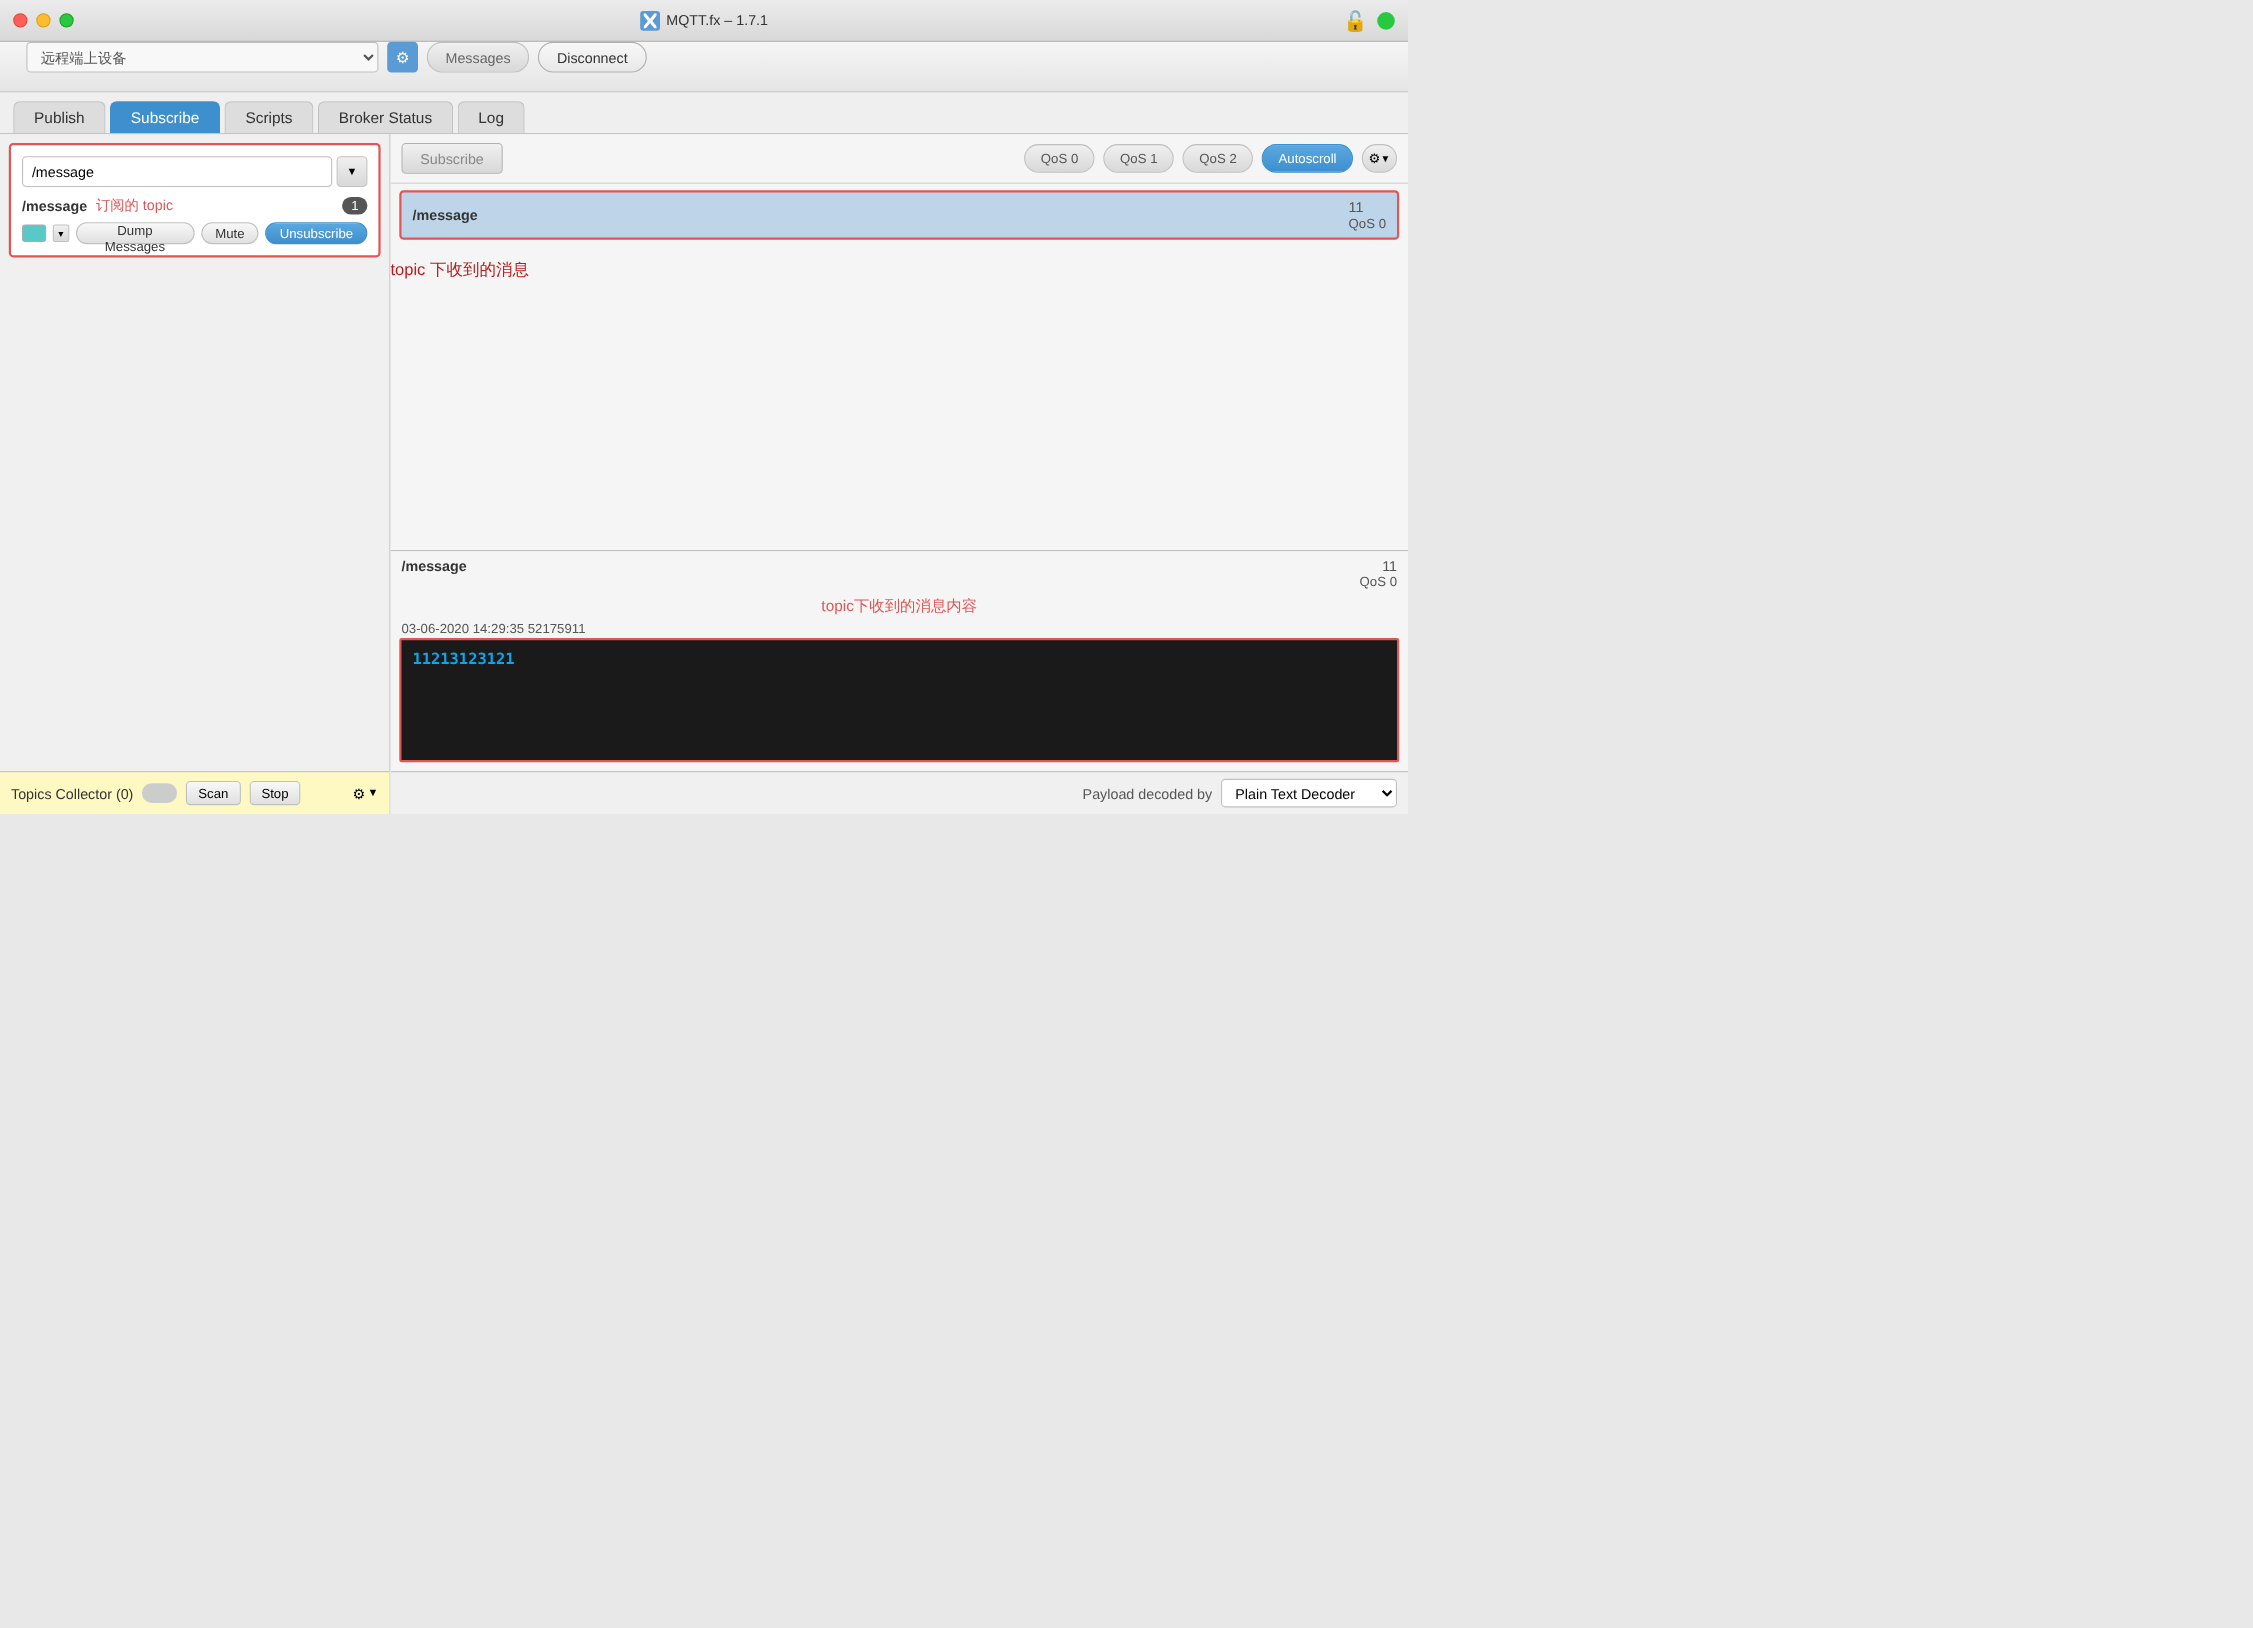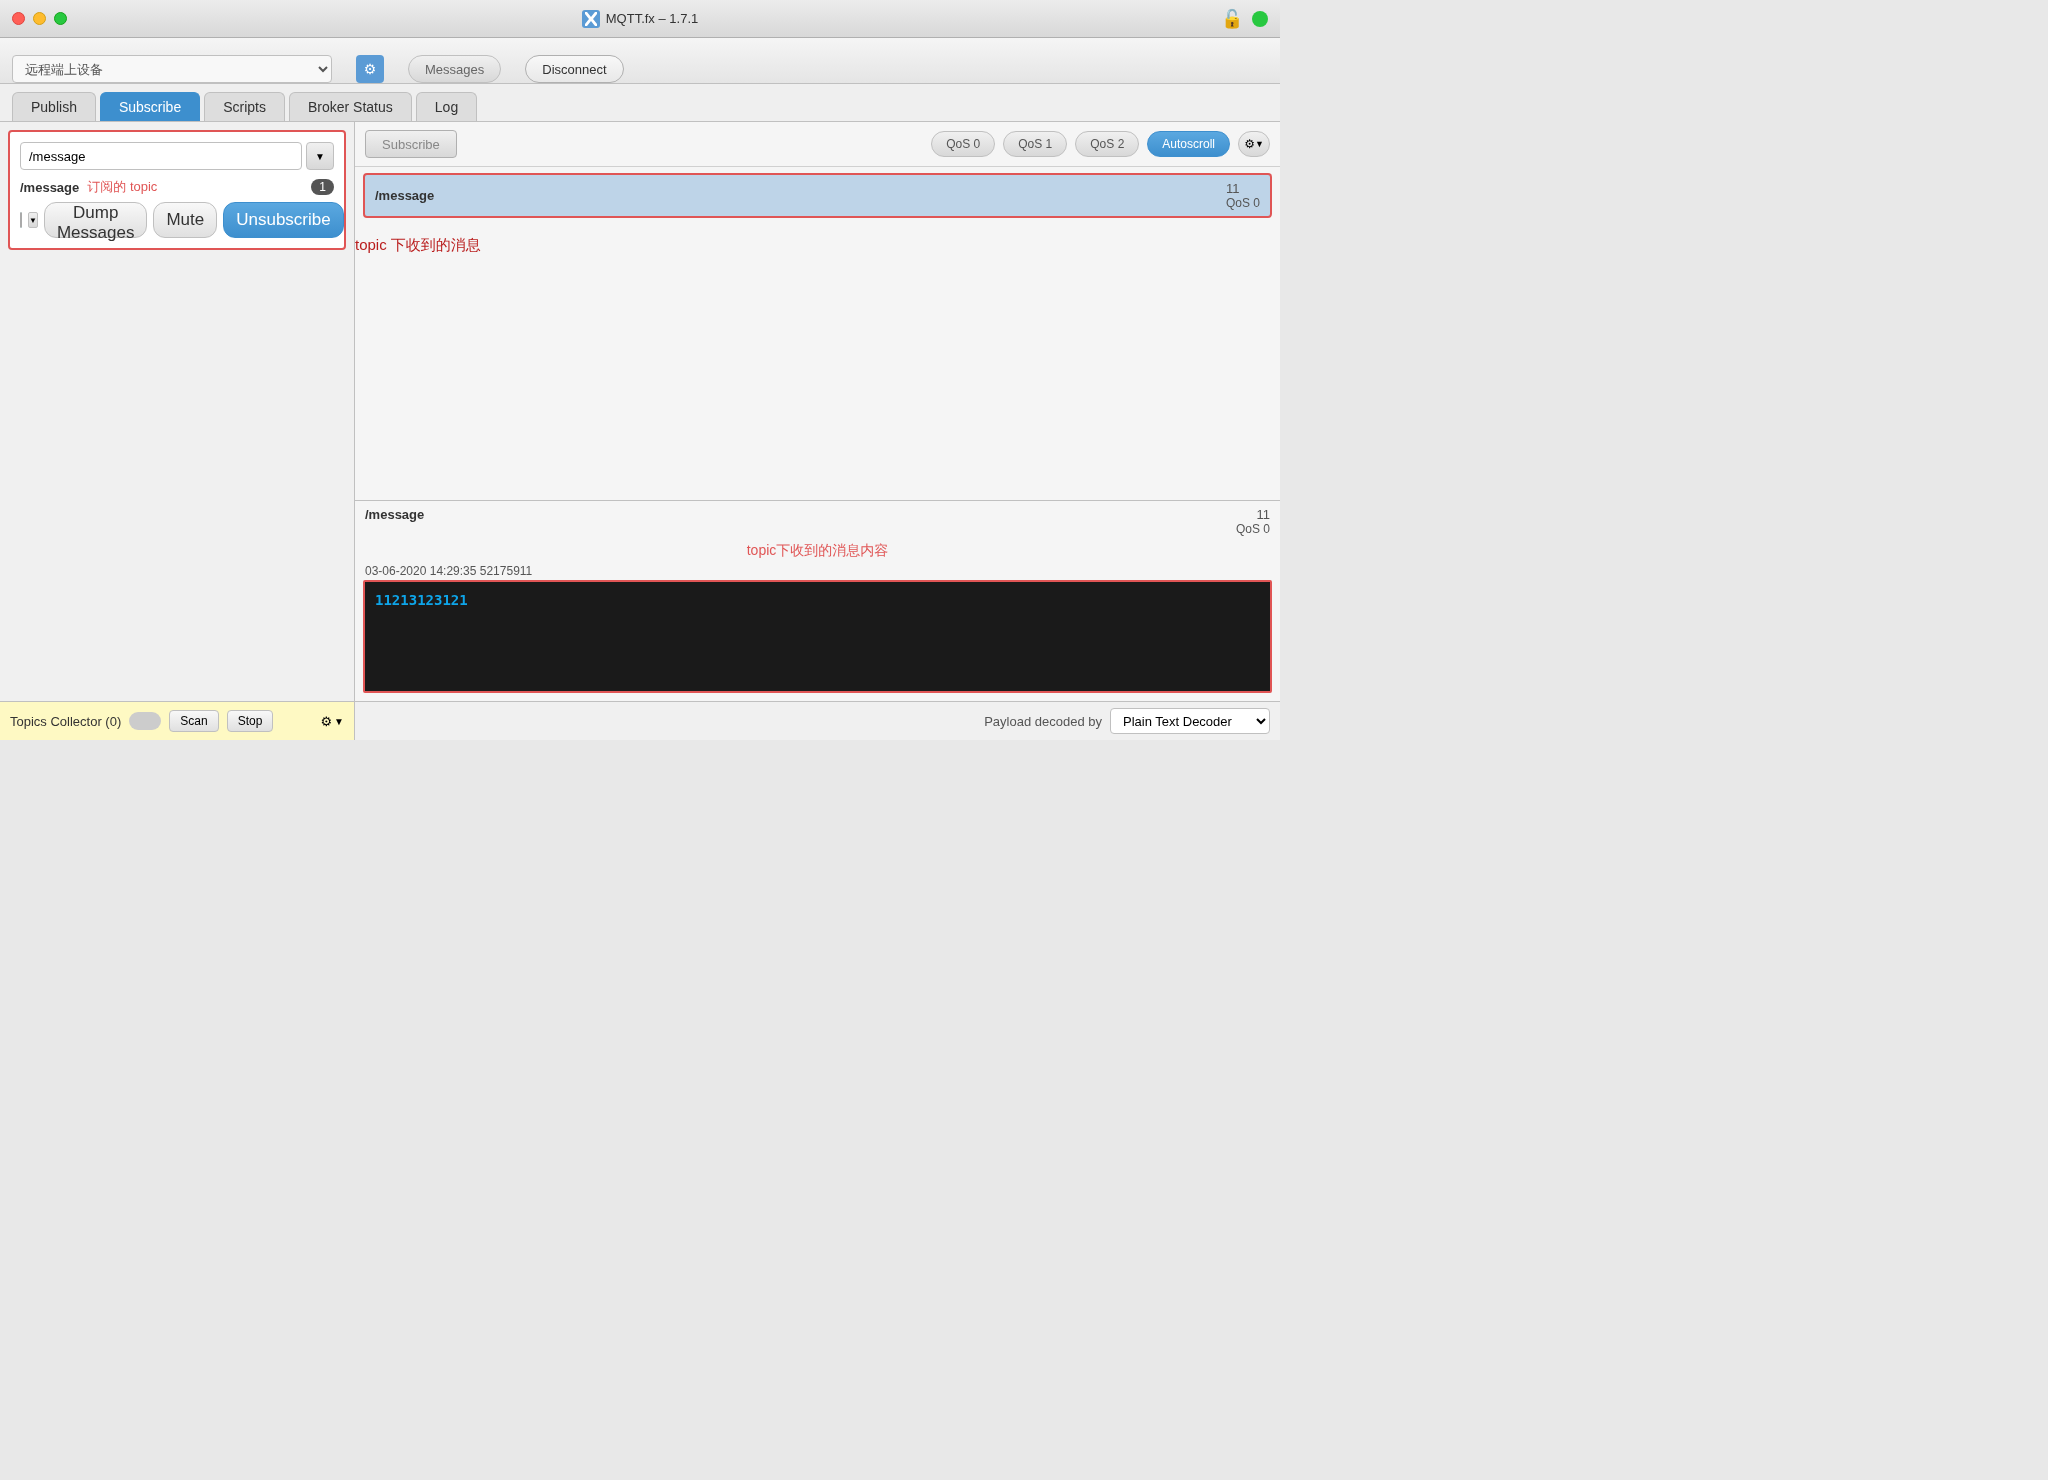--- a/index.html
+++ b/index.html
@@ -49,23 +49,23 @@
       width: 16px; height: 16px;
       background: #5b9bd5;
       border-radius: 2px;
     }
 
     
     .toolbar {
       background: linear-gradient(to bottom, #f5f5f5, #e5e5e5);
       height: 46px;
       display: flex;
-      align-items: flex-end;
-      padding: 0 12px;
-      gap: 24px;
+      align-items: flex-start;
+      padding: 0 24px;
+      gap: 8px;
       border-bottom: 1px solid #c0c0c0;
     }
     .toolbar-select {
       flex: 1;
       max-width: 320px;
       height: 28px;
       border: 1px solid #c0c0c0;
       border-radius: 4px;
       background: #f8f8f8;
       padding: 0 8px;
@@ -219,25 +219,25 @@
     .swatch-dropdown {
       width: 16px; height: 16px;
       background: linear-gradient(to bottom, #f0f0f0, #d8d8d8);
       border: 1px solid #c0c0c0;
       border-radius: 2px;
       display: flex; align-items: center; justify-content: center;
       cursor: pointer;
       font-size: 8px;
     }
     .ctrl-btn {
-      height: 36px;
+      height: 20px;
       padding: 0 12px;
       border-radius: 12px;
       border: 1px solid #c0c0c0;
-      font-size: 17px;
+      font-size: 12px;
       cursor: pointer;
       background: linear-gradient(to bottom, #f8f8f8, #e0e0e0);
       color: #333;
     }
     .btn-unsubscribe {
       background: linear-gradient(to bottom, #5ba8e0, #3d8fce);
       color: white;
       border-color: #3d8fce;
     }
 

